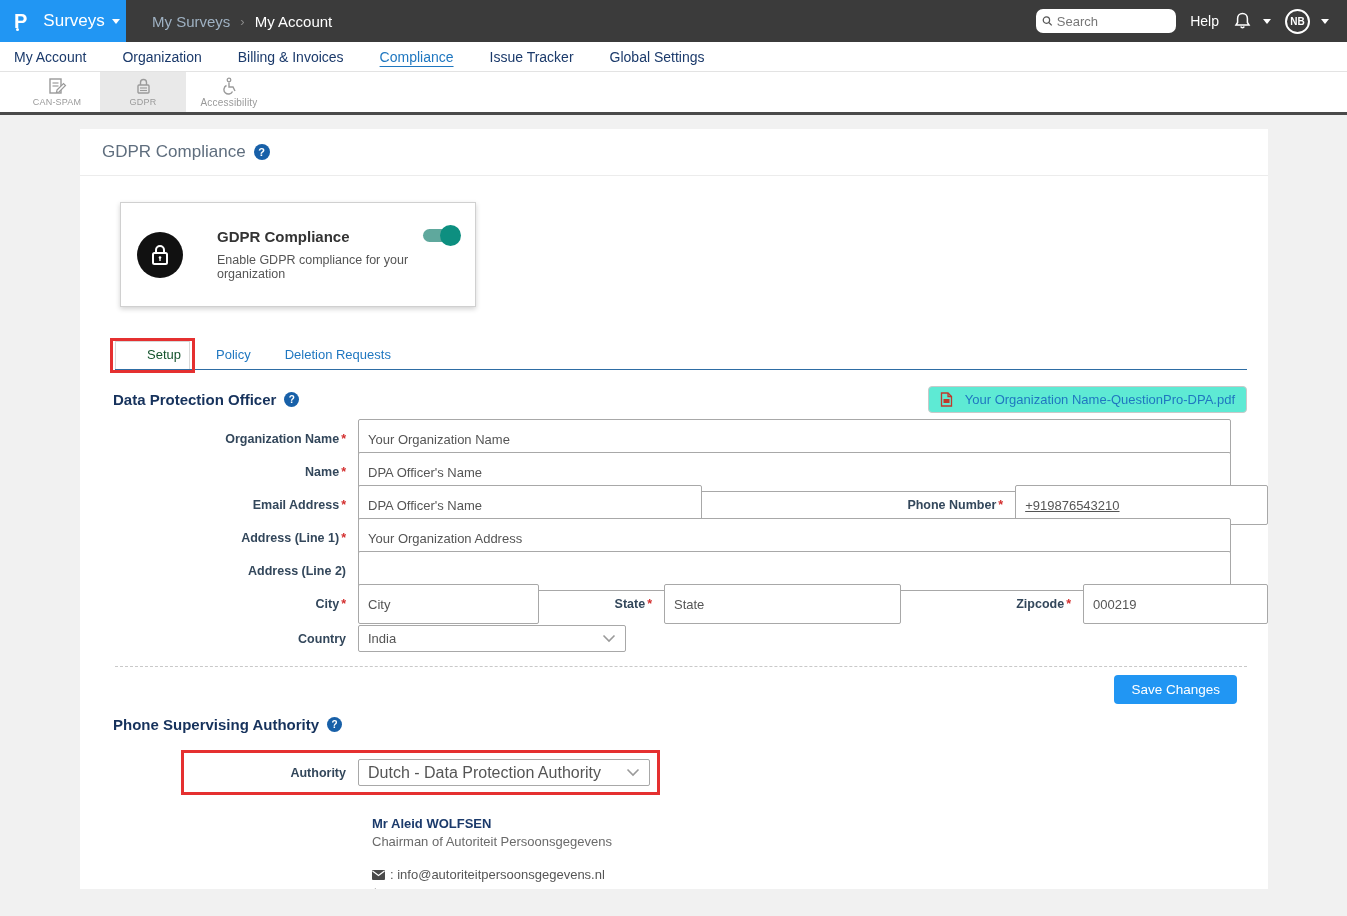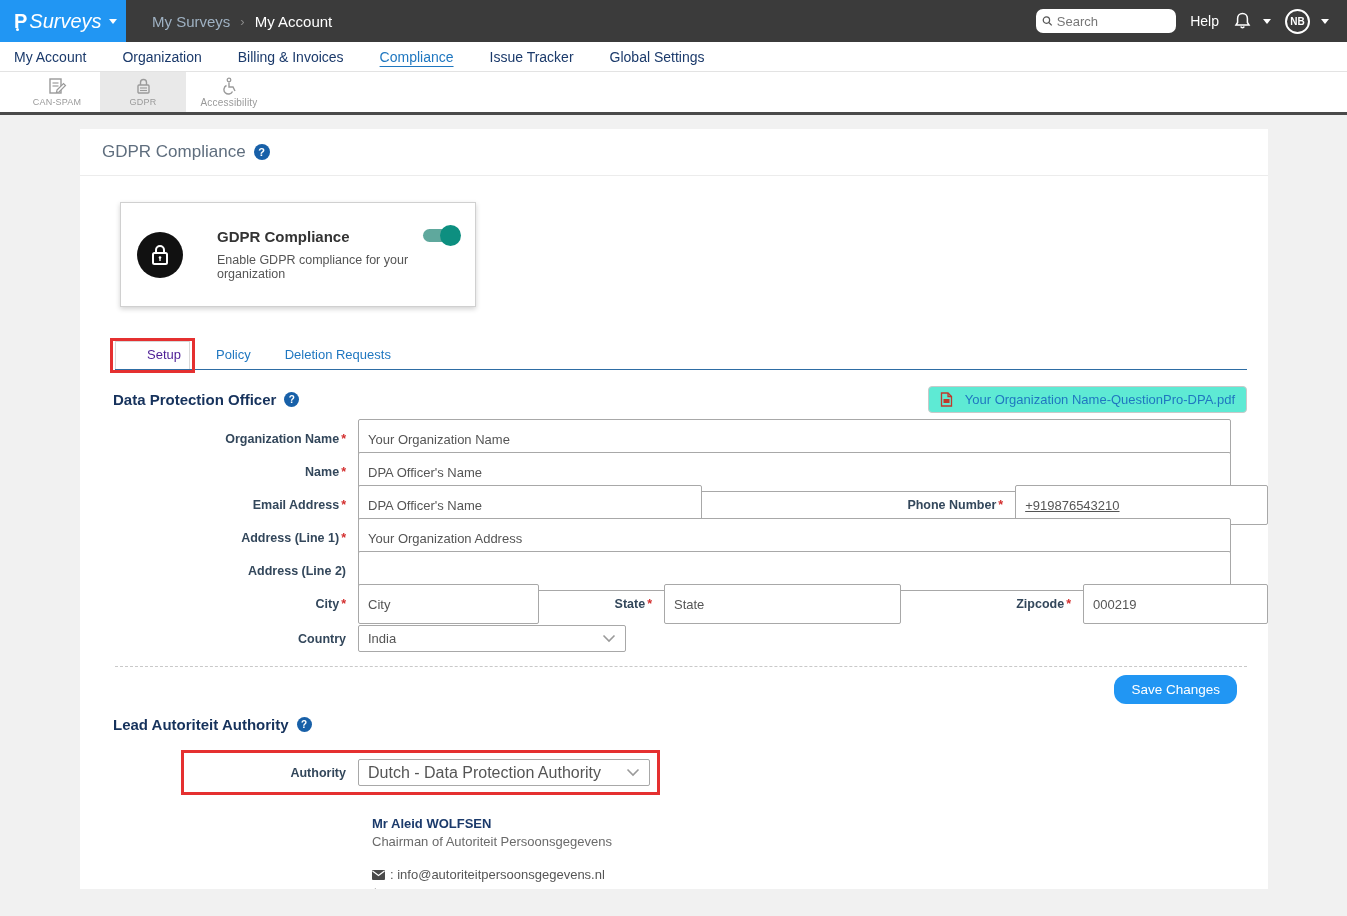--- a/index.html
+++ b/index.html
@@ -7,21 +7,21 @@
     font-family:"Liberation Sans","DejaVu Sans",sans-serif; background:#f1f1f1; }
 
   
   .topbar { display:flex; align-items:stretch; height:42px; background:#3b3b3b; }
   .logo-block { width:126px; background:#2196f3; display:flex; align-items:center;
     padding:0 10px 0 14px; cursor:pointer; }
   .qp-logo { position:relative; color:#fff; font-weight:bold; font-size:20px; width:18px; }
   .qp-logo::before { content:"P"; }
   .qp-logo::after { content:""; position:absolute; left:2px; bottom:2px; width:3px; height:3px;
     background:#fff; border-radius:50%; }
-  .logo-label { color:#fff; font-size:20px; margin-left:2px;font-style:italic; }
+  .logo-label { color:#fff; font-size:17px; margin-left:16px; }
   .caret { width:0; height:0; border-left:4px solid transparent; border-right:4px solid transparent;
     border-top:5px solid #fff; display:inline-block; margin-left:7px; }
   .crumbs { display:flex; align-items:center; margin-left:26px; font-size:15px; gap:10px; }
   .crumb-parent { color:#9fb1c2; cursor:pointer; }
   .crumb-sep { color:#8a8a8a; font-size:13px; }
   .crumb-current { color:#fff; }
   .topbar-right { margin-left:auto; display:flex; align-items:center; gap:14px; padding-right:18px; }
   .searchbox { display:flex; align-items:center; background:#fff; border-radius:7px;
     height:24px; width:140px; padding:0 6px; gap:4px; }
   .searchbox input { border:none; outline:none; width:100%; font-size:13px; color:#444;
@@ -68,21 +68,21 @@
   .card-sub { font-size:12.5px; color:#555; }
   .toggle { position:relative; width:36px; height:13px; background:#5fa89d; border-radius:8px;
     margin-left:auto; align-self:flex-start; margin-top:26px; cursor:pointer; flex:none; }
   .toggle::after { content:""; position:absolute; right:-2px; top:-4px; width:21px; height:21px;
     border-radius:50%; background:#0d8f80; }
 
   
   .tabrow { display:flex; align-items:flex-end; gap:18px; margin:34px 21px 0 35px;
     border-bottom:1px solid #2e6da4; padding-bottom:0; }
   .tab { font-size:13px; color:#1f77c0; padding:5px 8px 7px; cursor:pointer; }
-  .tab.active { color:#4c1d95; background:#fff; border:1px solid #d8d8d8; border-bottom:none;padding-left:31px; }
+  .tab.active { color:#14532d; background:#fff; border:1px solid #d8d8d8; border-bottom:none;padding-left:31px; }
   .red-annot { position:relative; }
   .red-annot::before { content:""; position:absolute; inset:-4px -6px; border:3px solid #e53030;
     pointer-events:none; z-index:5; }
 
   
   .section-head { display:flex; align-items:center; gap:8px; margin:16px 21px 0 33px; }
   .section-title { font-size:15px; font-weight:bold; color:#16325c; }
   .section-head .help-icon { width:15px; height:15px; font-size:10px; }
   .pdf-btn { margin-left:auto; display:flex; align-items:flex-start; gap:12px; border:1px solid #c9c9c9;
     border-radius:4px; padding:5px 11px; background:#5eead4; cursor:pointer; }
@@ -101,21 +101,21 @@
   .flabel.inline { width:125px; } .flabel.phone { width:200px; margin-left:0; }
   .gap-phone { width:113px; flex:none; } .gap-zip { width:82px; flex:none; }
   .select { position:relative; display:flex; align-items:center; height:27px;
     border:1px solid #a8a8a8; border-radius:2px; padding:0 9px; color:#555; background:#fff;
     cursor:pointer; }
   .select .chev { margin-left:auto; }
   .w-country { width:268px; } .w-auth { width:316px; }
 
   .dashed { border-top:1px dashed #c9c9c9; margin:14px 21px 0 35px; }
   .save-row { display:flex; justify-content:flex-end; padding-right:31px; margin-top:8px; }
-  .btn-primary { background:#2196f3; color:#fff; border:none; border-radius:12px; height:29px;
+  .btn-primary { background:#2196f3; color:#fff; border:none; border-radius:4px; height:29px;
     padding:7px 17px; font-size:13.5px; font-family:inherit; cursor:pointer; }
 
   
   .auth-row { display:flex; align-items:center; margin:26px 0 0 115px; }
   .auth-annot::before { inset:-9px -10px -9px -14px; }
   .contact { margin:30px 0 0 292px; font-size:13px; }
   .contact-name { color:#1b3a6b; font-weight:bold; margin-bottom:3px; }
   .contact-title { color:#6a6a6a; margin-bottom:18px; }
   .c-line { display:flex; align-items:center; gap:5px; color:#555; margin-bottom:4px; }
   .c-line svg { flex:none; }
@@ -280,21 +280,21 @@
       </div>
     </div>
   </div>
 
   <div class="dashed"></div>
   <div class="save-row">
     <button class="btn-primary">Save Changes</button>
   </div>
 
   <div class="section-head" style="margin-top:12px">
-    <span class="section-title">Lead Autoriteit Authority</span>
+    <span class="section-title">Phone Supervising Authority</span>
     <span class="help-icon"></span>
   </div>
 
   <div class="auth-row red-annot auth-annot" style="width:455px">
     <span class="flabel"><span>Authority</span></span>
     <div class="select w-auth">
       <span>Dutch - Data Protection Authority</span>
       <svg class="chev" width="14" height="9" viewBox="0 0 14 9">
         <path d="M1.5 1.5 L7 7 L12.5 1.5" fill="none" stroke="#9a9a9a" stroke-width="1.6"></path>
       </svg>

